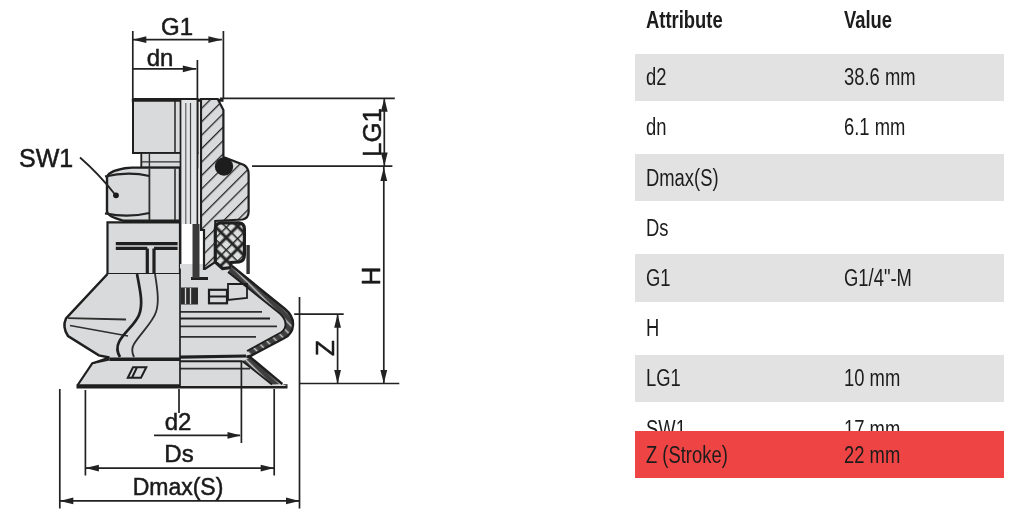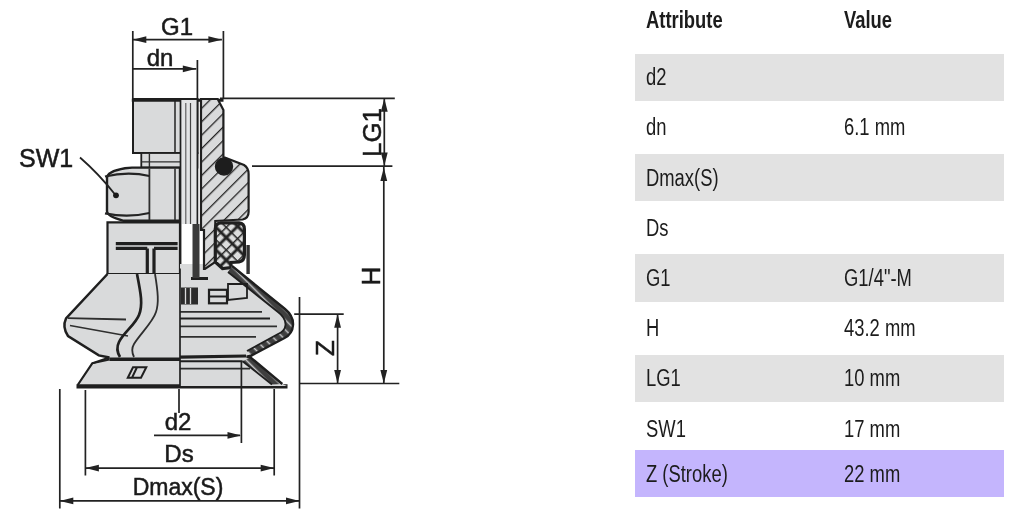--- a/index.html
+++ b/index.html
@@ -145,44 +145,44 @@
 <polygon points="299.5,500.9 286.0,497.5 286.0,504.3" fill="#222"></polygon>
 <text x="178" y="495" font-size="23" fill="#1a1a1a" stroke="#1a1a1a" stroke-width="0.5" text-anchor="middle" font-family="Liberation Sans, sans-serif">Dmax(S)</text>
     </svg>
 <div id="tbl">
       <div class="hdr">
         <span class="ct"><span class="cx b">Attribute</span></span>
         <span class="ct cv"><span class="cx b">Value</span></span>
       </div>
       <div class="row" style="top:53.5px;background:#e2e2e2">
         <span class="ct"><span class="cx">d2</span></span>
+        <span class="ct cv"><span class="cx">38.6 mm</span></span>
       </div>
       <div class="row" style="top:103.7px;background:#ffffff">
         <span class="ct"><span class="cx">dn</span></span>
         <span class="ct cv"><span class="cx">6.1 mm</span></span>
       </div>
       <div class="row" style="top:153.9px;background:#e2e2e2">
         <span class="ct"><span class="cx">Dmax(S)</span></span>
       </div>
       <div class="row" style="top:204.1px;background:#ffffff">
         <span class="ct"><span class="cx">Ds</span></span>
       </div>
       <div class="row" style="top:254.3px;background:#e2e2e2">
         <span class="ct"><span class="cx">G1</span></span>
         <span class="ct cv"><span class="cx">G1/4"-M</span></span>
       </div>
       <div class="row" style="top:304.5px;background:#ffffff">
         <span class="ct"><span class="cx">H</span></span>
-        <span class="ct cv"><span class="cx">43.2 mm</span></span>
       </div>
       <div class="row" style="top:354.7px;background:#e2e2e2">
         <span class="ct"><span class="cx">LG1</span></span>
         <span class="ct cv"><span class="cx">10 mm</span></span>
       </div>
       <div class="row" style="top:404.9px;background:#ffffff">
         <span class="ct"><span class="cx">SW1</span></span>
         <span class="ct cv"><span class="cx">17 mm</span></span>
       </div>
-      <div class="row" style="top:450px;background:#c4b5fd">
+      <div class="row" style="top:431px;background:#ef4444">
         <span class="ct"><span class="cx">Z (Stroke)</span></span>
         <span class="ct cv"><span class="cx">22 mm</span></span>
       </div>
     </div>
 </div>
 </body></html>

